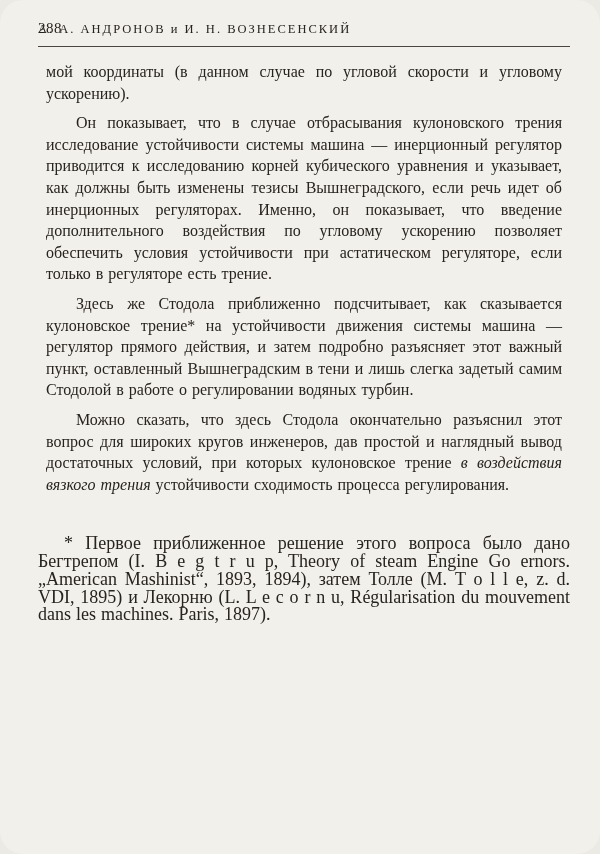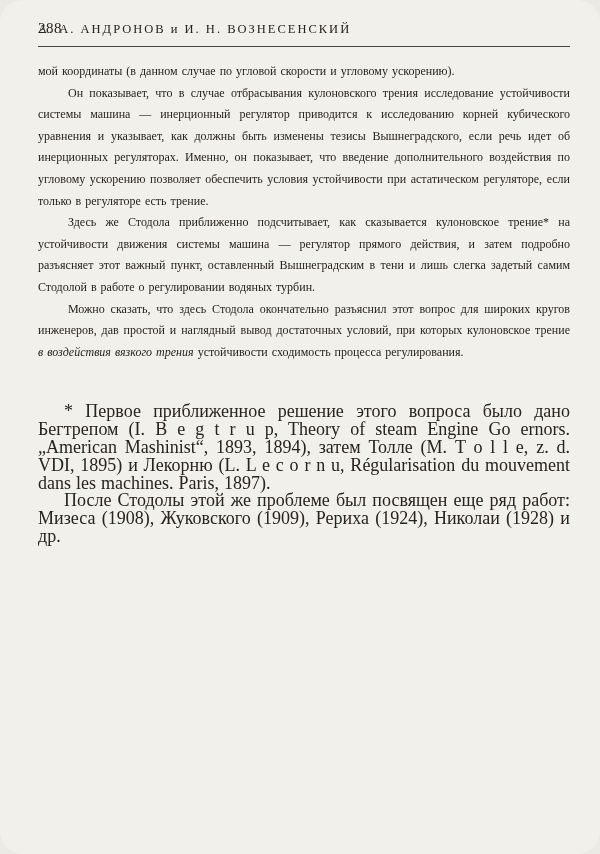--- a/index.html
+++ b/index.html
@@ -40,22 +40,22 @@
     padding-top: 2px;
     white-space: nowrap;
   }
   .header-rule {
     border: none;
     border-top: 1.2px solid #4a463f;
     margin: 2px 0 14px 0;
   }
   
   .body-text p {
-    margin: 0;
-    font-size: 12px;
+    margin: 8px;
+    font-size: 16px;
     line-height: 21.6px;
     text-align: justify;
     text-indent: 30px;
     word-spacing: 1px;
   }
   .body-text p.continuation {
     text-indent: 0;
   }
   .body-text em {
     font-style: italic;
@@ -86,16 +86,15 @@
 
   <div class="body-text">
     <p class="continuation">мой координаты (в данном случае по угловой скорости и угловому ускорению).</p>
     <p>Он показывает, что в случае отбрасывания кулоновского трения исследование устойчивости системы машина — инерционный регулятор приводится к исследованию корней кубического уравнения и указывает, как должны быть изменены тезисы Вышнеградского, если речь идет об инерционных регуляторах. Именно, он показывает, что введение дополнительного воздействия по угловому ускорению позволяет обеспечить условия устойчивости при астатическом регуляторе, если только в регуляторе есть трение.</p>
     <p>Здесь же Стодола приближенно подсчитывает, как сказывается кулоновское трение* на устойчивости движения системы машина — регулятор прямого действия, и затем подробно разъясняет этот важный пункт, оставленный Вышнеградским в тени и лишь слегка задетый самим Стодолой в работе о регулировании водяных турбин.</p>
     <p><span>Можно сказать, что здесь Стодола окончательно разъяснил этот вопрос для широких кругов инженеров, дав простой и наглядный вывод достаточных условий, при которых кулоновское трение </span><em>в воздействия вязкого трения</em><span> устойчивости сходимость процесса регулирования.</span></p>
   </div>
 
   <div class="footnotes">
     <p>* Первое приближенное решение этого вопроса было дано Бегтрепом (I. B e g t r u p,  Theory of steam Engine Go ernors. „American Mashinist“, 1893, 1894), затем Толле (М. T o l l e,  z. d. VDI, 1895) и Лекорню (L. L e c o r n u,  Régularisation du mouvement dans les machines.  Paris, 1897).</p>
-    <p>После Стодолы этой же проблеме был посвящен еще ряд работ: Мизеса (1908), Жуковского (1909), Рериха (1924), Николаи (1928) и др.</p>
   </div>
 
 </div>
 
 </body></html>

